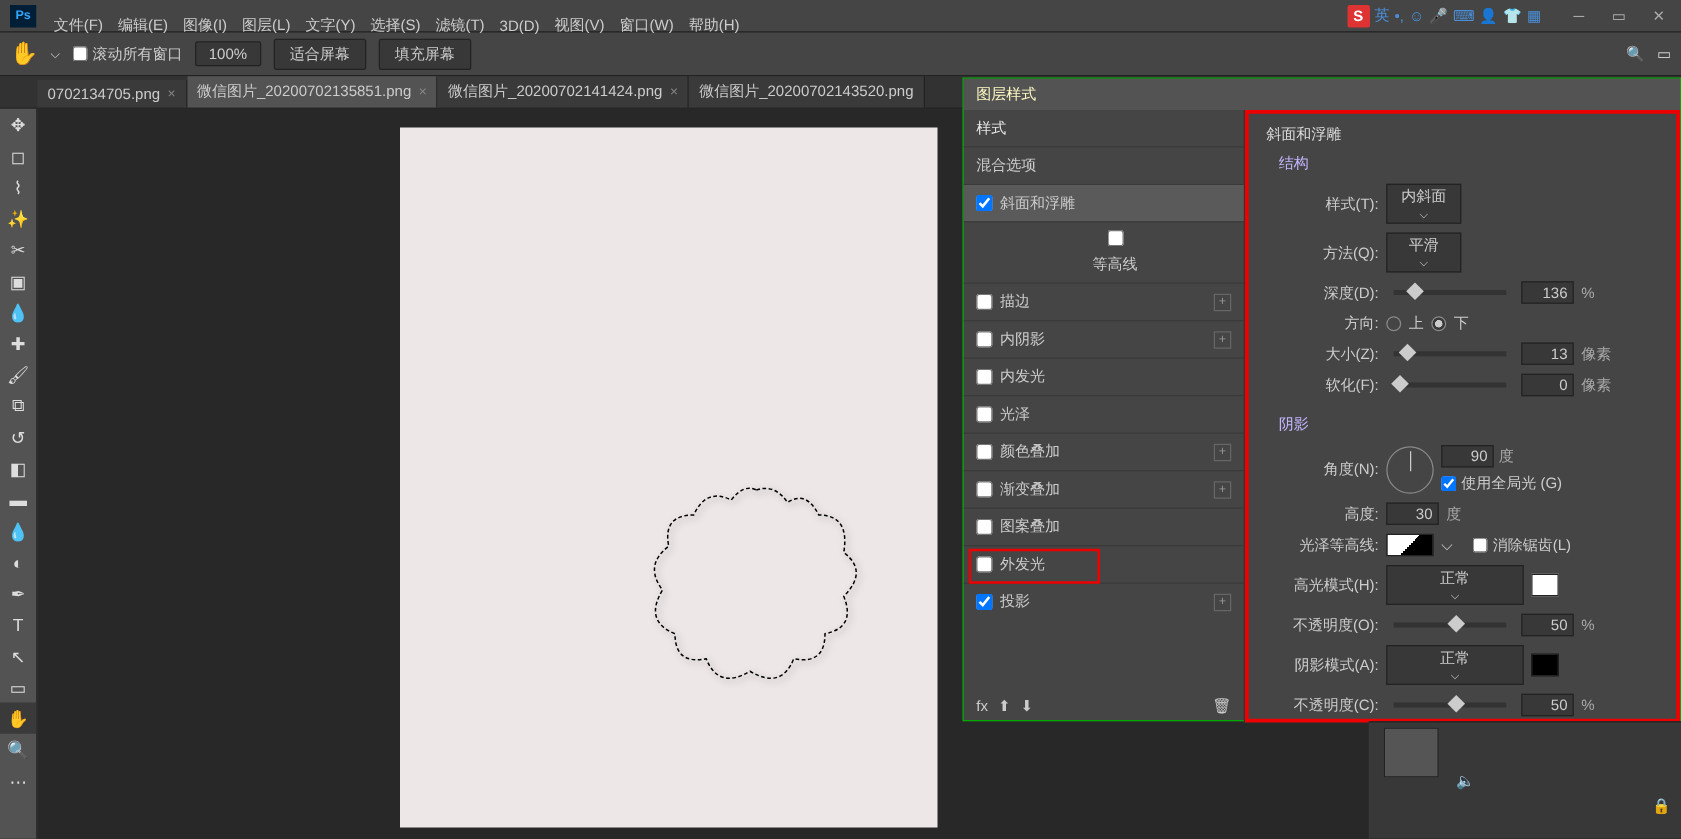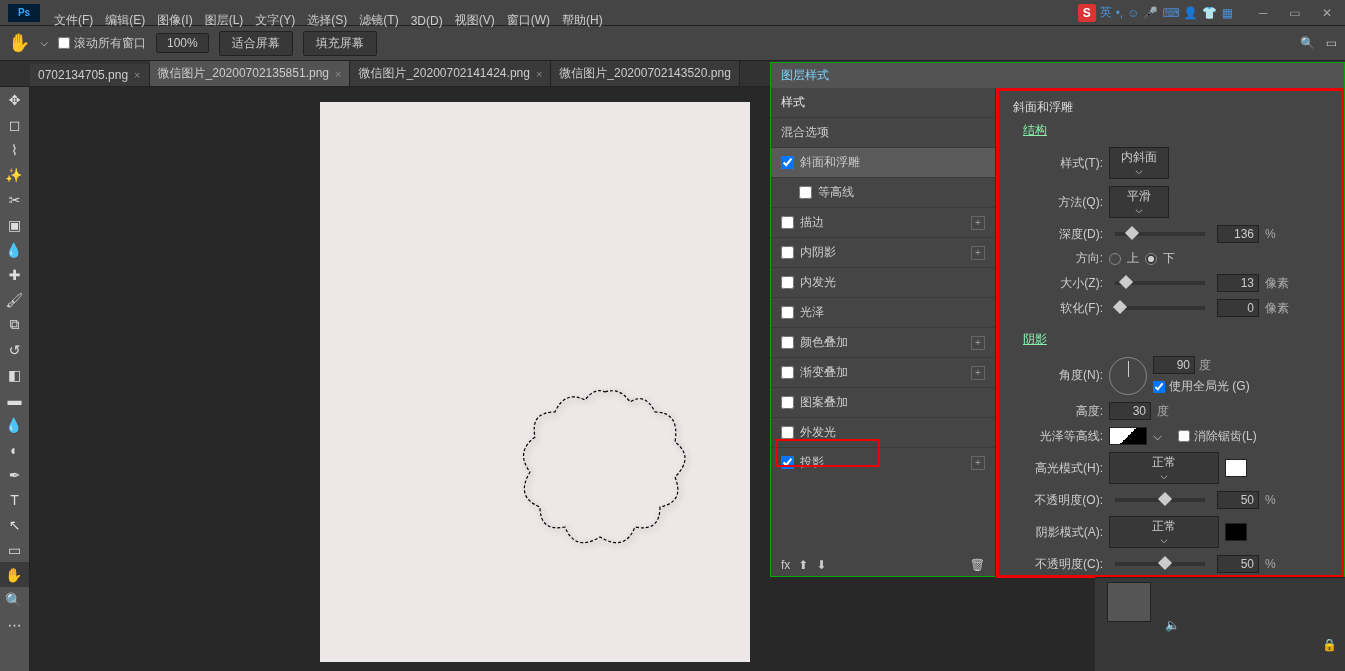--- a/index.html
+++ b/index.html
@@ -1,18 +1,18 @@
 <!DOCTYPE html>
 <html><head>
 <meta charset="utf-8">
 <style>
 *{margin:0;padding:0;box-sizing:border-box;font-family:"Microsoft YaHei",sans-serif;font-size:12px;color:#ccc;}
 body{background:#323232;width:1345px;height:671px;overflow:hidden;position:relative;}
 .menubar{background:#454545;height:25px;display:flex;align-items:center;padding:0 8px;}
-.menubar .ps-icon{width:32px;height:18px;background:#001e36;color:#31a8ff;display:flex;align-items:center;justify-content:center;font-weight:bold;font-size:10px;margin-right:8px;}
+.menubar .ps-icon{width:21px;height:18px;background:#001e36;color:#31a8ff;display:flex;align-items:center;justify-content:center;font-weight:bold;font-size:10px;margin-right:8px;}
 .menubar .menu-item{padding:0 6px;cursor:default;margin-top:16px;}
 .menubar .spacer{flex:1;}
 .ime-bar{display:flex;gap:4px;align-items:center;}
 .ime-icon{width:18px;height:18px;background:#d33;border-radius:2px;display:flex;align-items:center;justify-content:center;color:#fff;font-weight:bold;}
 .ime-txt{color:#4a90d9;}
 .win-btns{display:flex;gap:12px;margin-left:20px;}
 .win-btn{width:20px;height:14px;display:flex;align-items:center;justify-content:center;color:#aaa;}
 .optbar{background:#454545;height:36px;border-top:1px solid #222;border-bottom:1px solid #222;display:flex;align-items:center;padding:0 8px;gap:10px;}
 .hand-icon{font-size:18px;}
 .chev{font-size:10px;}
@@ -27,34 +27,34 @@
 .tab .x{color:#888;font-size:11px;}
 .main{position:relative;height:585px;display:flex;}
 .toolbar{width:30px;background:#535353;border-right:1px solid #222;display:flex;flex-direction:column;}
 .tool{height:25px;display:flex;align-items:center;justify-content:center;color:#ddd;font-size:14px;}
 .tool.sel{background:#3a3a3a;}
 .canvas-area{flex:1;background:#282828;position:relative;overflow:hidden;}
 .canvas{position:absolute;left:290px;top:15px;width:430px;height:560px;background:#ede7e8;}
 .shape{position:absolute;left:190px;top:280px;width:190px;height:180px;}
 .shape svg{width:100%;height:100%;}
 .dialog{position:absolute;left:770px;top:62px;width:575px;height:515px;background:#454545;border:1px solid #0a0;}
-.dlg-title{background:#535353;padding:4px 10px;color:#7dd3fc;}
+.dlg-title{background:#535353;padding:4px 10px;color:#fef9c3;}
 .dlg-body{display:flex;height:490px;}
 .dlg-left{width:225px;border-right:1px solid #333;display:flex;flex-direction:column;}
 .style-hdr{padding:6px 10px;color:#e5e5e5;}
 .style-row{padding:6px 10px;display:flex;align-items:center;gap:6px;border-top:1px solid #3a3a3a;}
 .style-row.sel{background:#5a5a5a;}
 .style-row .plus{margin-left:auto;color:#999;border:1px solid #666;width:14px;height:14px;display:flex;align-items:center;justify-content:center;font-size:10px;}
-.style-row.indent{padding-left:28px;}
+.style-row.indent{padding-left:28px;flex-direction:column;}
 .highlight-red{position:absolute;border:2px solid #e00;}
 .dlg-left-foot{margin-top:auto;padding:6px 10px;display:flex;gap:8px;color:#aaa;}
 .dlg-left-foot .trash{margin-left:auto;}
 .dlg-right{flex:1;border:3px solid #e00;padding:8px 14px;position:relative;}
 .sect-title{color:#ddd;margin-bottom:6px;}
-.sub-title{color:#86efac;margin:4px 0 8px 10px;text-decoration:underline;}
+.sub-title{color:#c4b5fd;margin:4px 0 8px 10px;}
 .form-row{display:flex;align-items:center;gap:6px;margin-bottom:7px;padding-left:10px;}
 .form-row .lbl{width:80px;text-align:right;color:#ccc;}
 .sel-box{background:#383838;border:1px solid #222;padding:1px 6px;min-width:60px;display:flex;justify-content:space-between;align-items:center;flex-direction:column;}
 .sel-box .arr{font-size:9px;}
 .slider{flex:1;height:4px;background:#333;position:relative;margin:0 6px;max-width:90px;}
 .slider .thumb{position:absolute;top:-4px;width:10px;height:10px;background:#ccc;transform:rotate(45deg);}
 .num-box{width:42px;background:#383838;border:1px solid #222;padding:1px 4px;text-align:right;}
 .unit{color:#aaa;}
 .radio{width:12px;height:12px;border:1px solid #888;border-radius:50%;}
 .radio.on{background:radial-gradient(circle,#ccc 40%,#383838 45%);}

